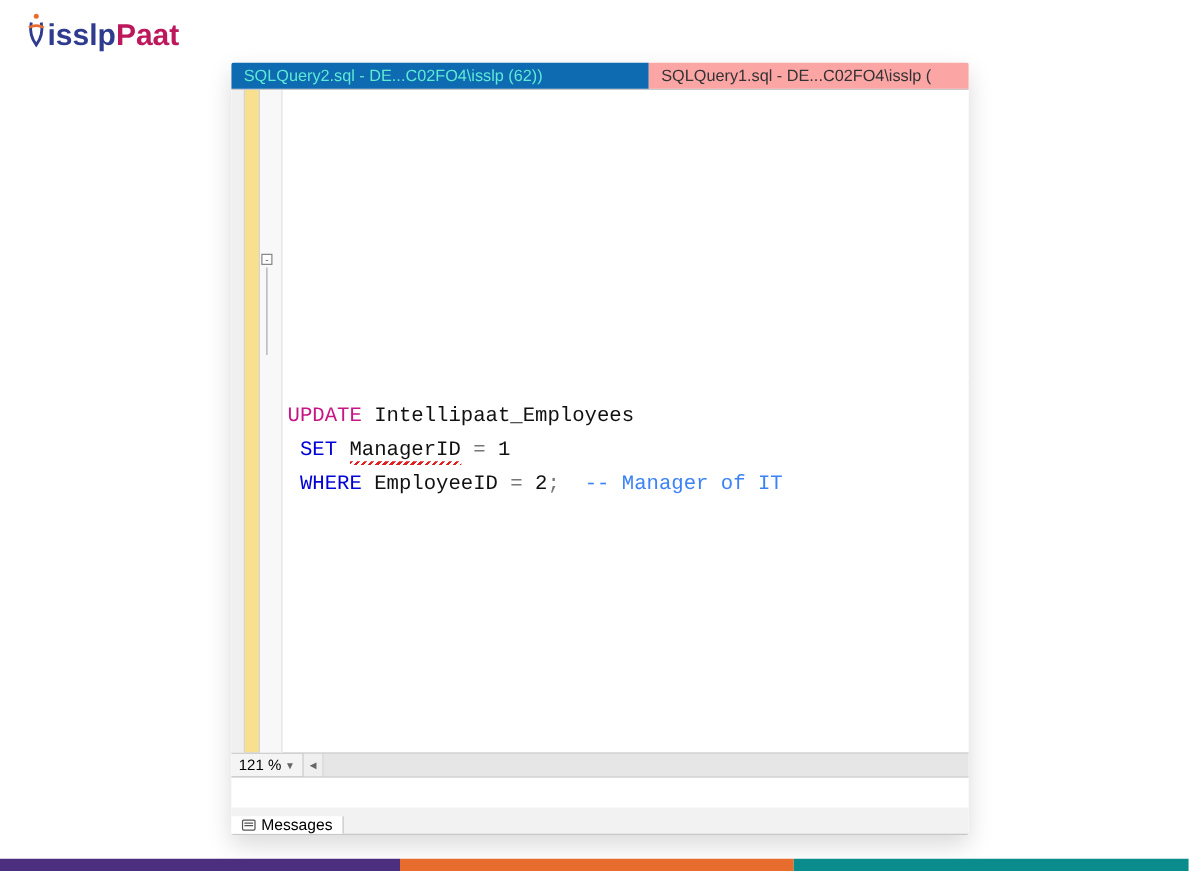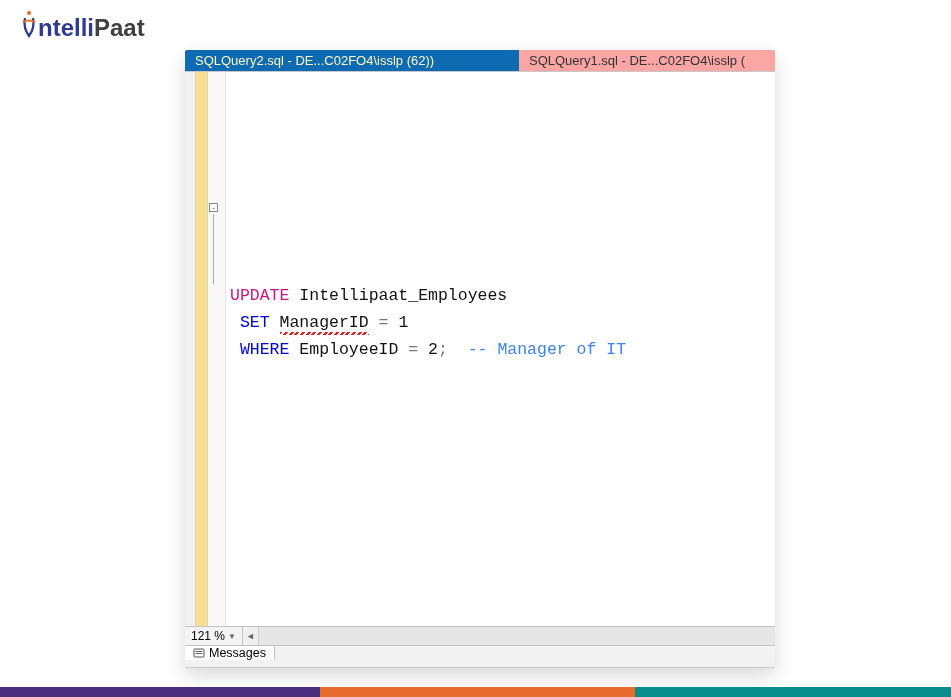--- a/index.html
+++ b/index.html
@@ -13,21 +13,21 @@
   }
   .logo {
     position: absolute;
     top: 8px;
     left: 20px;
     font-size: 24px;
     font-weight: 600;
     color: #2e3b8f;
   }
   .logo .n-part { color: #2e3b8f; }
-  .logo .p-part { color: #404040; }
+  .logo .p-part { color: #be185d; }
   .logo-icon {
     display: inline-block;
     width: 18px;
     height: 28px;
     position: relative;
     top: 2px;
   }
   .editor-window {
     position: absolute;
     top: 50px;
@@ -52,21 +52,21 @@
     font-size: 13px;
     display: flex;
     align-items: center;
     padding: 0 10px;
     white-space: nowrap;
     overflow: hidden;
     cursor: pointer;
   }
   .tab.active {
     background: #0e6ab1;
-    color: #fef9c3;
+    color: #5eead4;
     width: 334px;
   }
   .tab.inactive {
     background: #fca5a5;
     color: #333;
     flex: 1;
   }
   .editor-body {
     display: flex;
     flex: 1;
@@ -185,23 +185,24 @@
     border-right:1px solid #d0d0d0;
   }
   .hscroll {
     flex: 1;
     height: 100%;
     background: #e6e6e6;
   }
   .messages-tabbar {
     height: 22px;
     display: flex;
-    align-items: flex-start;
+    align-items: flex-end;
     background: #f2f2f2;
     border-bottom: 1px solid #c8c8c8;
+    margin-top: 24px;
   }
   .messages-tab {
     display: flex;
     align-items: center;
     gap: 4px;
     padding: 0 8px;
     font-size: 12.5px;
     background: #fff;
     border-right: 1px solid #c4c4c4;
     cursor: pointer;
@@ -225,33 +226,33 @@
     position: absolute;
     bottom: 0;
     left: 0;
     width: 951px;
     height: 10px;
     display: flex;
   }
   .bb-purple { background: #4b2f7e; flex: 0 0 320px; }
   .bb-orange { background: #e86c2e; flex: 0 0 315px; }
   .bb-teal { background: #0a8c8c; flex: 1; }
-  .line1-offset { padding-left: 0; }
+  .line1-offset { padding-left: 0; margin-top: 37px; }
 </style>
 </head>
 <body>
 
 <div class="logo">
   <span class="logo-icon">
     <svg viewBox="0 0 18 28" width="18" height="28">
       <circle cx="9" cy="3" r="2" fill="#e86c2e"></circle>
       <path d="M5 8 Q3 18 9 26 Q15 18 13 8" stroke="#2e3b8f" stroke-width="2.3" fill="none"></path>
       <path d="M3 12 Q9 9 15 12" stroke="#e86c2e" stroke-width="2" fill="none"></path>
     </svg>
-  </span><span class="n-part">ntelli</span><span class="p-part">Paat</span>
+  </span><span class="n-part">isslp</span><span class="p-part">Paat</span>
 </div>
 
 <div class="editor-window">
   <div class="tabs">
     <div class="tab active">SQLQuery2.sql - DE...C02FO4\isslp (62))</div>
     <div class="tab inactive">SQLQuery1.sql - DE...C02FO4\isslp (</div>
   </div>
 
   <div class="editor-body">
     <div class="collapse-strip"></div>

